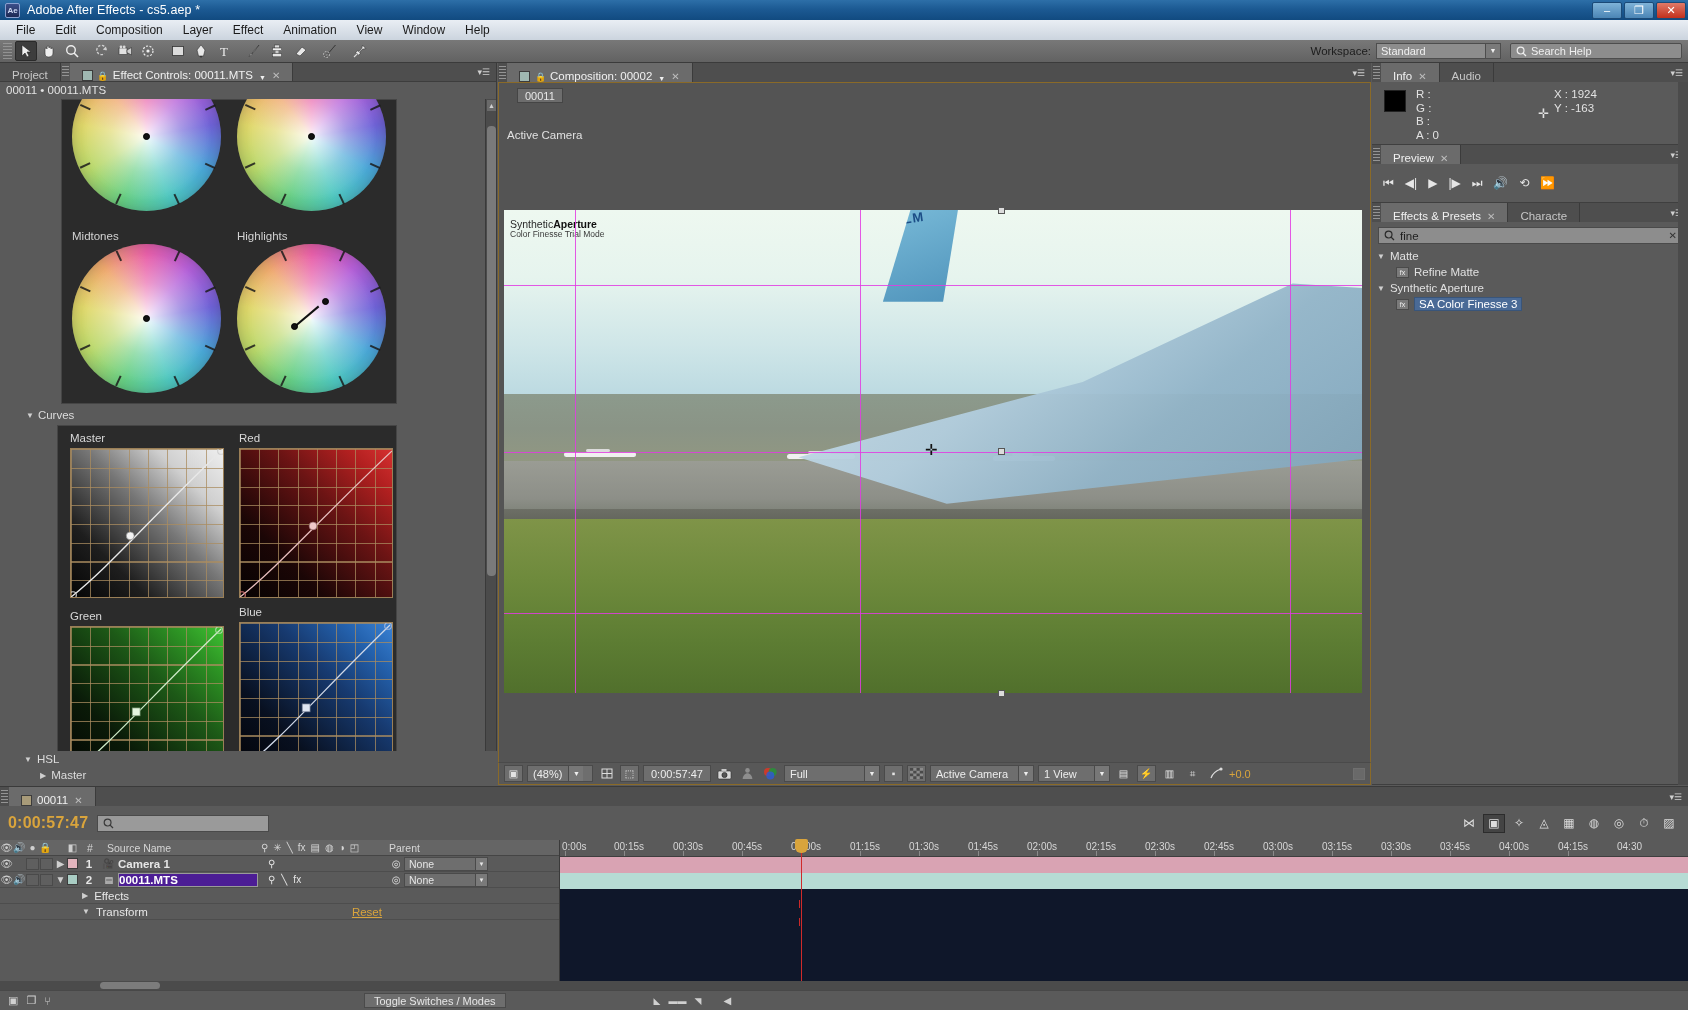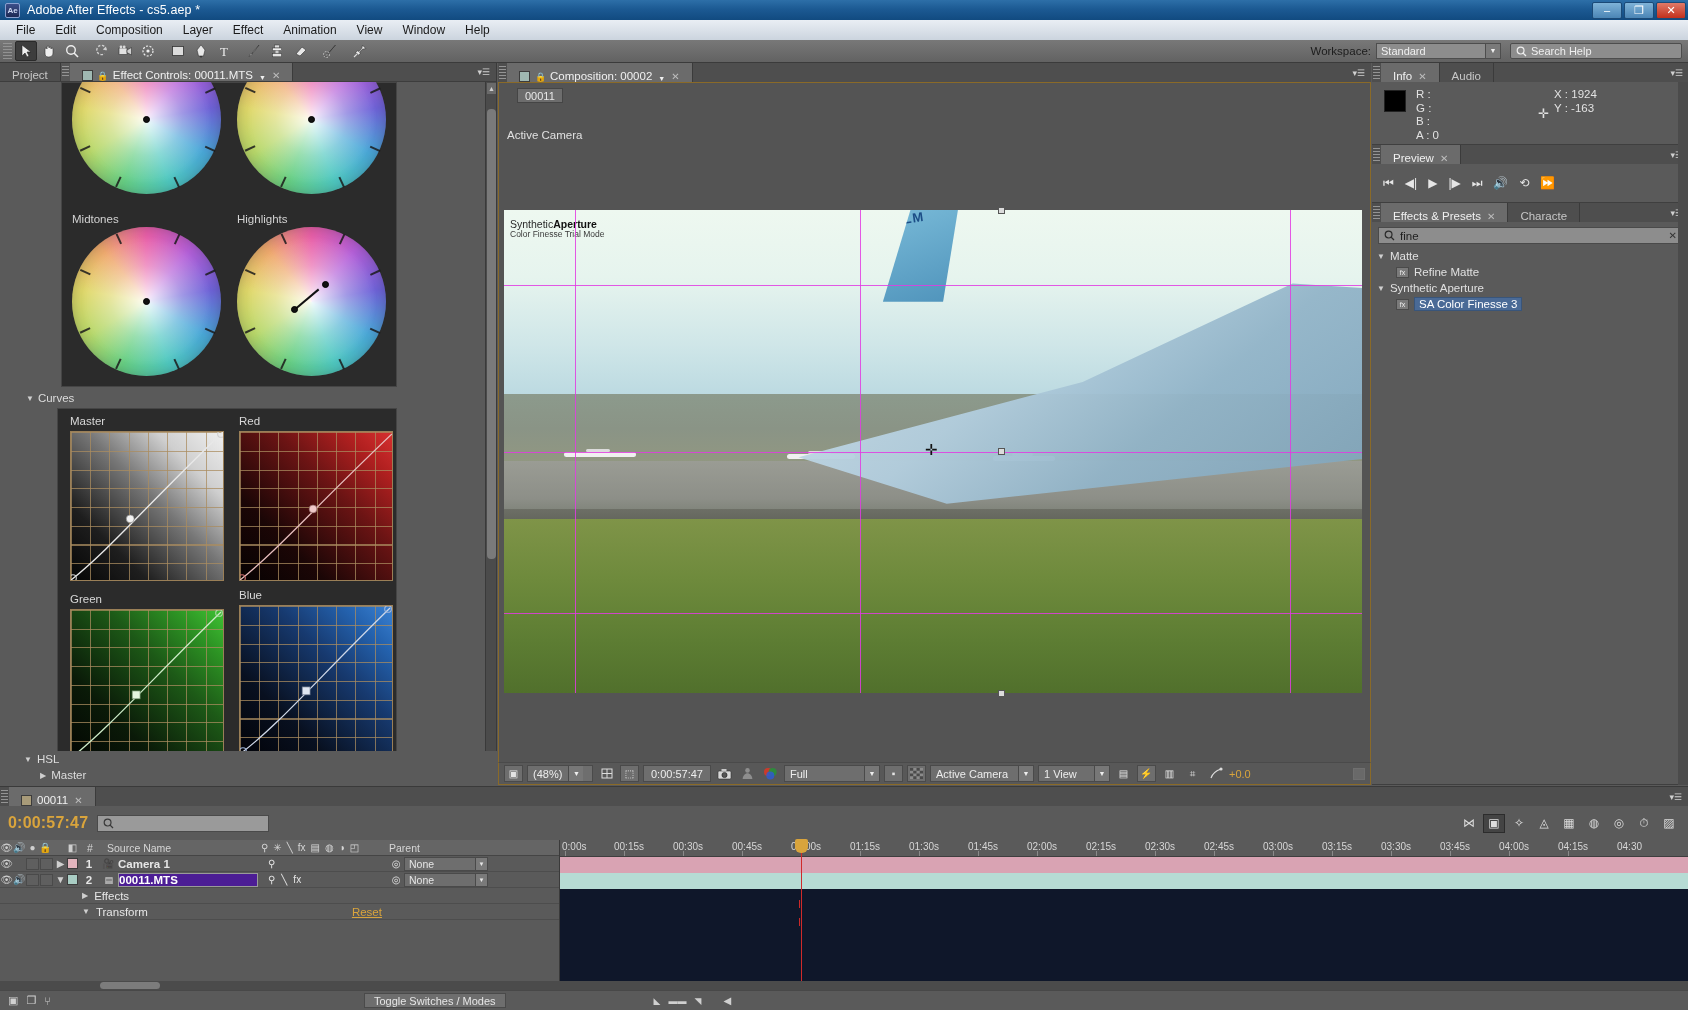--- a/index.html
+++ b/index.html
@@ -461,20 +461,21 @@
         <span style="margin-left:4px">Effect Controls: 00011.MTS</span>
         <span class="arrow" style="margin-left:6px;font-size:7px">▼</span>
         <span class="xclose">✕</span>
       </div>
       <div style="flex:1;background:#4e4e4e"></div>
       <div style="display:flex;align-items:center;padding-right:6px;background:#4e4e4e">
         <span style="font-size:9px;color:#d0d0d0">▾☰</span>
       </div>
     </div>
 
+    <div class="ec-head">00011 • 00011.MTS</div>
 
     <div class="ec-body">
 
       <div class="wheels-box">
 
         <div class="wheel-wrap" style="left:10px;top:-38px">
           <div class="wheel">
 
             <div class="tick" style="transform:rotate(65deg)"></div>
             <div class="tick" style="transform:rotate(115deg)"></div>

